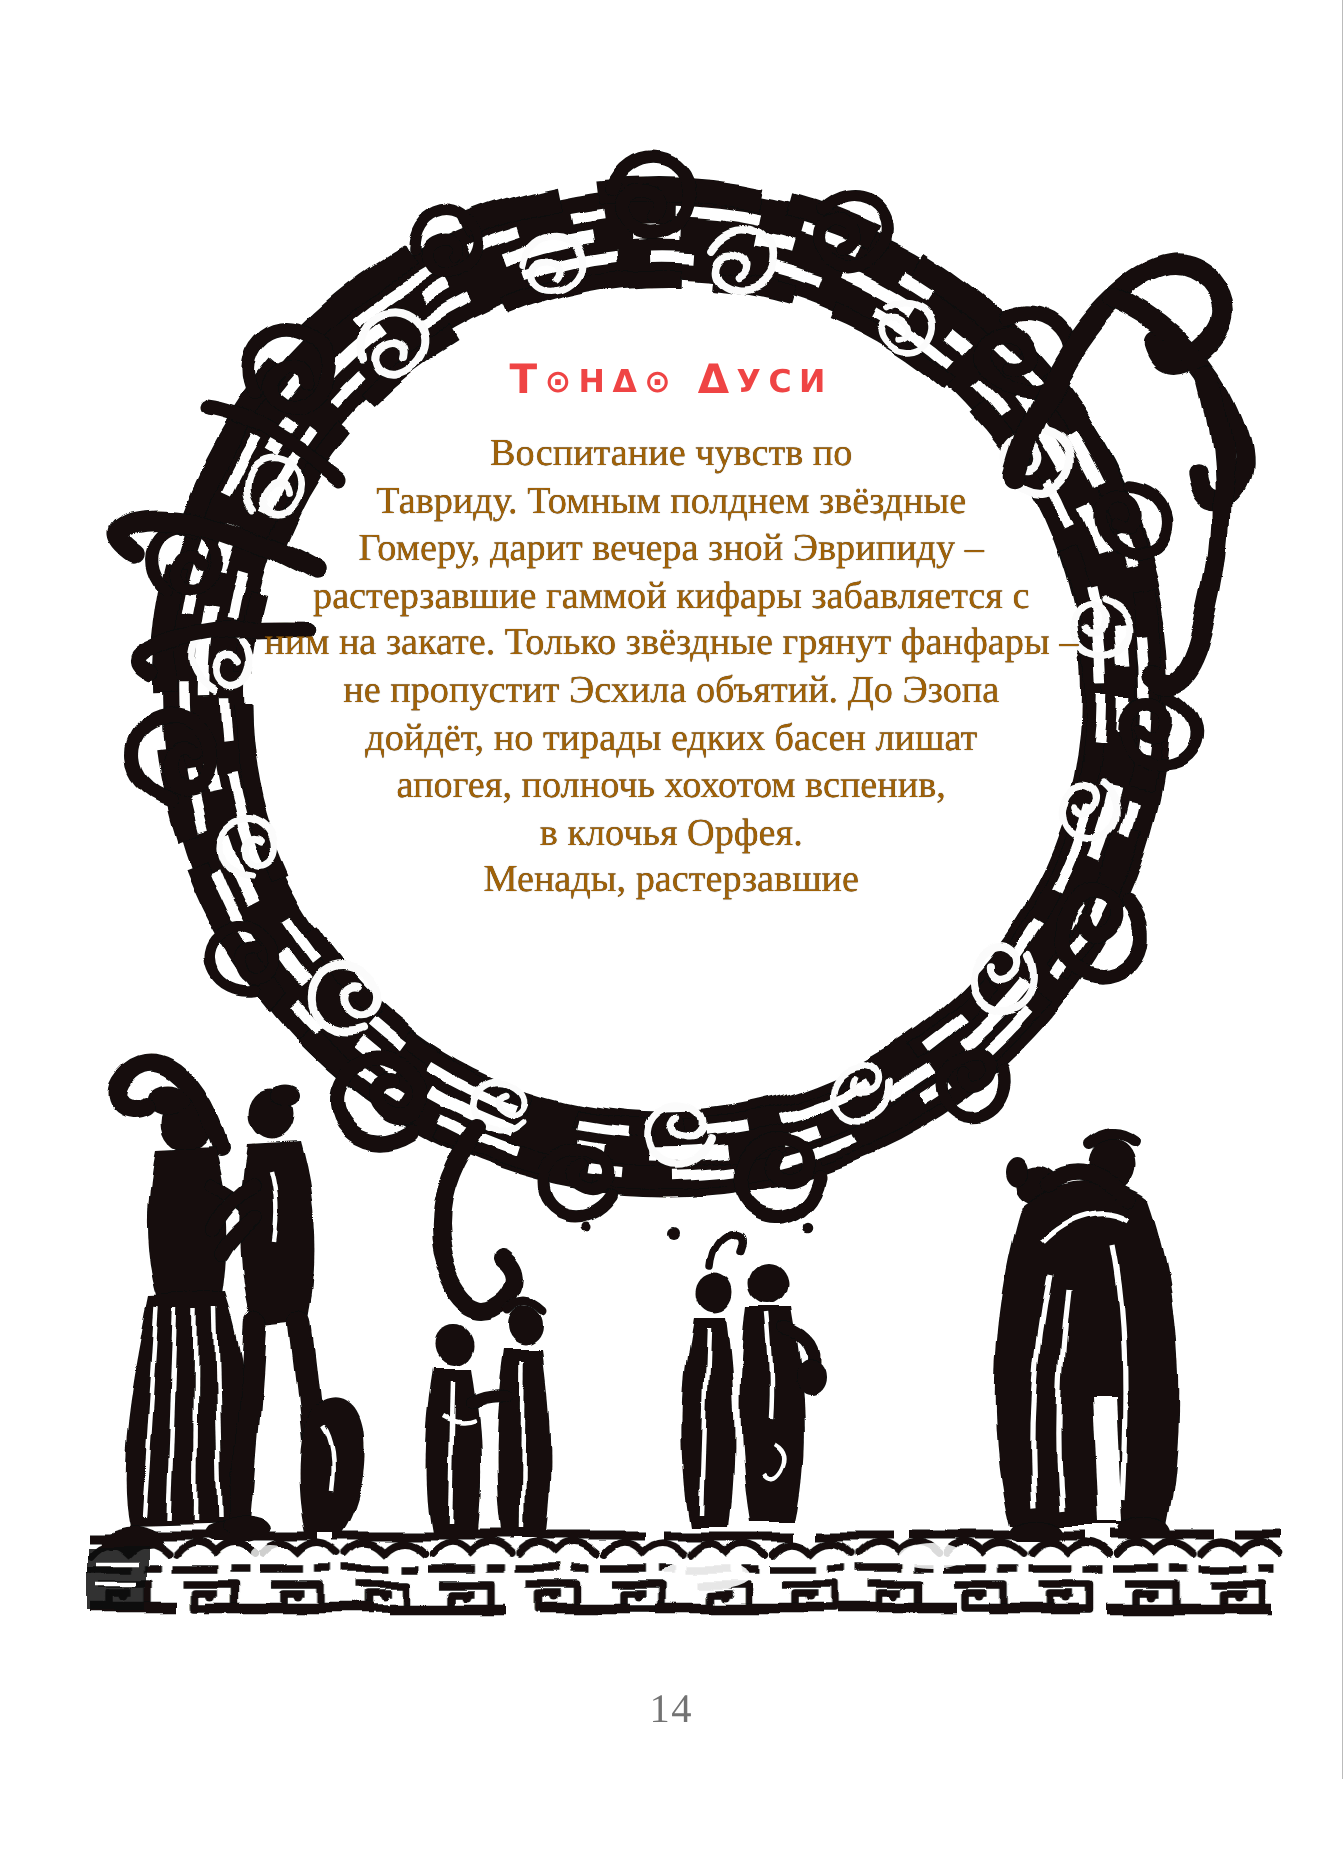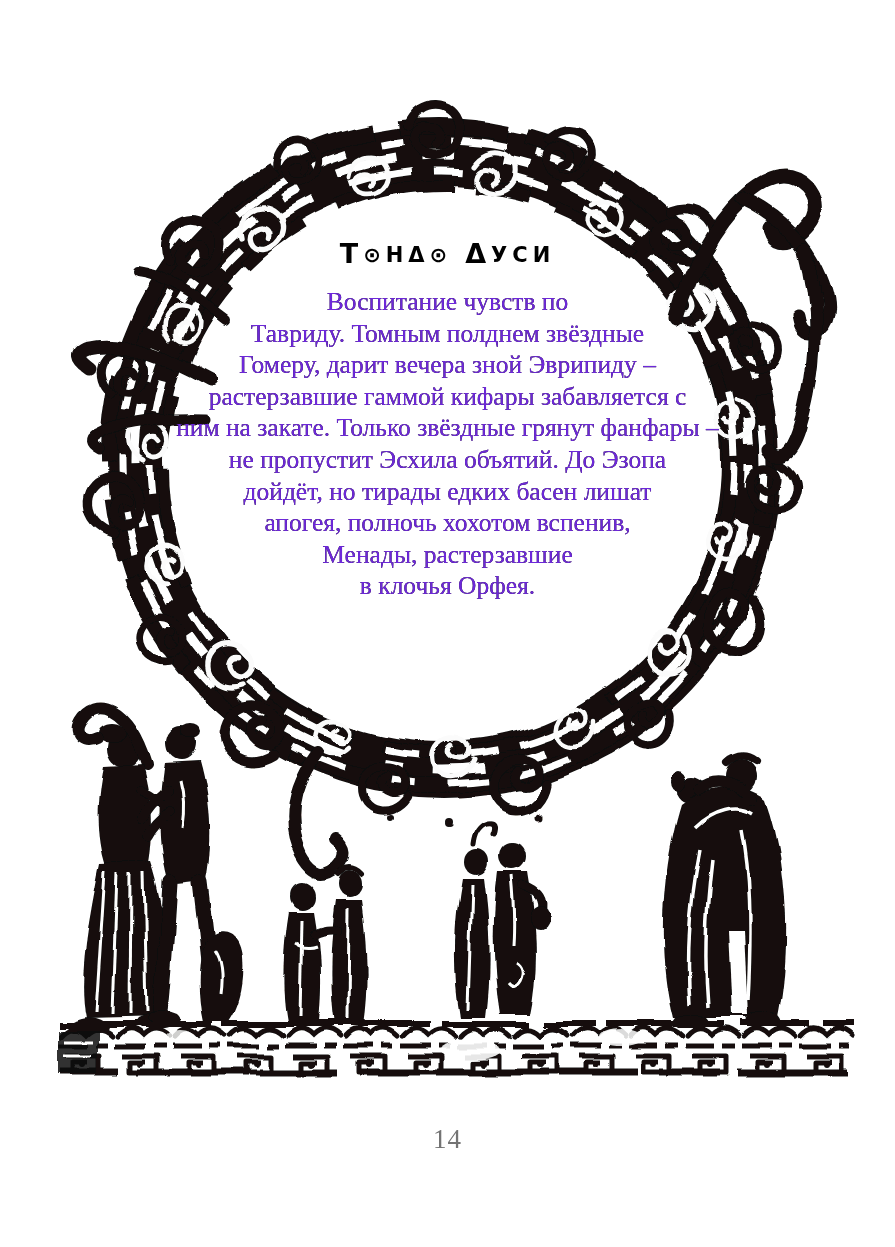--- a/index.html
+++ b/index.html
@@ -4,29 +4,29 @@
 <style>
   html,body{margin:0;padding:0;background:#888;}
   .page{
     position:relative;width:895px;height:1247px;margin:0 auto;
     background:#ffffff;overflow:hidden;
     font-family:"Liberation Serif", serif;
   }
   .art{position:absolute;left:0;top:0;width:895px;height:1247px;}
   .title{
     position:absolute;top:238px;left:0;right:0;text-align:center;
-    font-family:"DejaVu Sans", sans-serif;font-weight:700;color:#000000;
+    font-family:"DejaVu Sans", sans-serif;font-weight:700;color:#ef4444;
     letter-spacing:5px;white-space:nowrap;
   }
   .title .big{font-size:27px;}
   .title .sml{font-size:21px;vertical-align:1px;}
   .title .wgap{display:inline-block;width:13px;}
   .poem{
     position:absolute;top:286px;left:0;right:0;text-align:center;
-    font-size:25.5px;line-height:31.6px;color:#6d28d9;
+    font-size:25.5px;line-height:31.6px;color:#a16207;
     text-shadow:0 0 0.5px #1a1713;
   }
   .poem .ln{white-space:nowrap;}
   .pageno{
     position:absolute;top:1124px;left:0;right:0;text-align:center;
     font-size:27px;color:#737373;letter-spacing:1px;
   }
 </style>
 </head>
 <body>
@@ -214,18 +214,18 @@
 
   <div class="poem">
     <div class="ln">Воспитание чувств по</div>
     <div class="ln">Тавриду. Томным полднем звёздные</div>
     <div class="ln">Гомеру, дарит вечера зной Эврипиду –</div>
     <div class="ln">растерзавшие гаммой кифары забавляется с</div>
     <div class="ln">ним на закате. Только звёздные грянут фанфары –</div>
     <div class="ln">не пропустит Эсхила объятий. До Эзопа</div>
     <div class="ln">дойдёт, но тирады едких басен лишат</div>
     <div class="ln">апогея, полночь хохотом вспенив,</div>
+    <div class="ln">в клочья Орфея.</div>
     <div class="ln">Менады, растерзавшие</div>
-    <div class="ln">в клочья Орфея.</div>
   </div>
 
   <div class="pageno">14</div>
 </div>
 
 </body></html>

